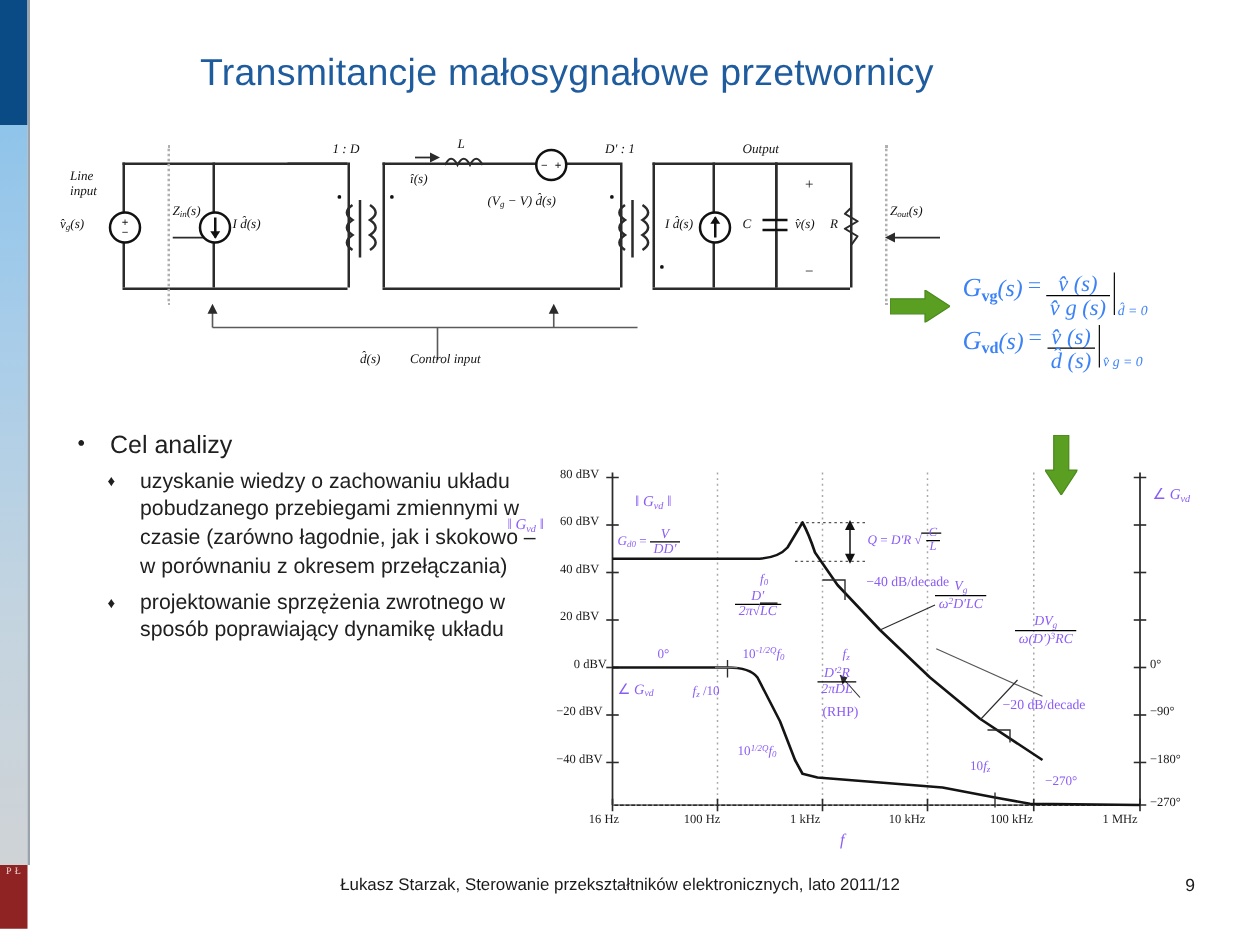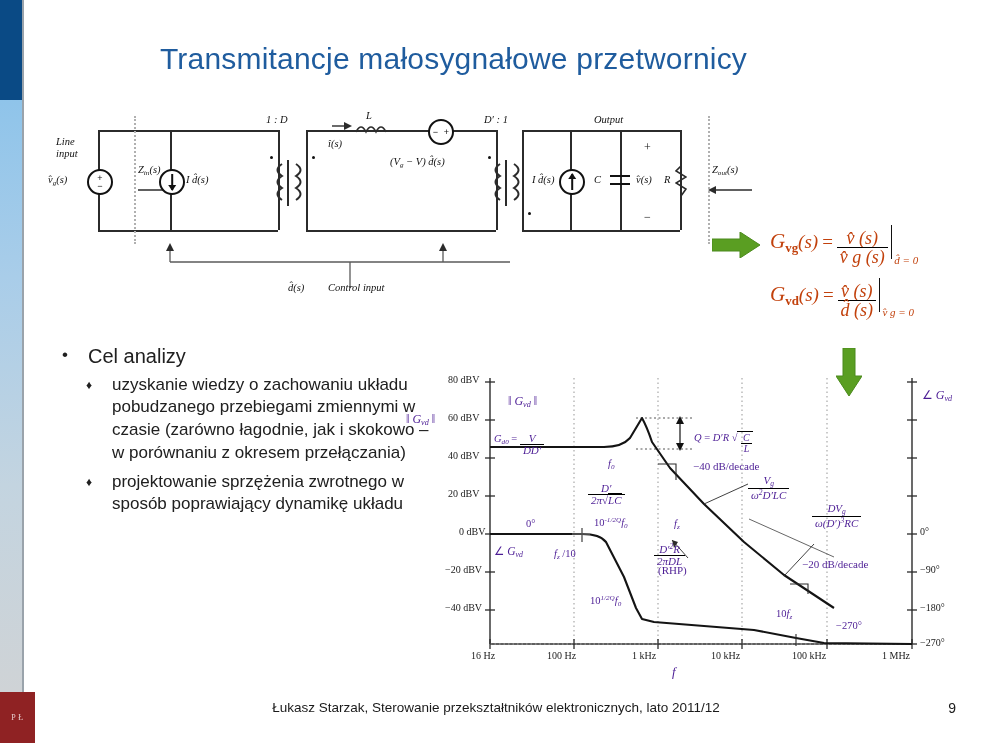--- a/index.html
+++ b/index.html
@@ -5,38 +5,38 @@
   html,body{margin:0;padding:0;}
   body{
     width:992px;height:743px;background:#ffffff;overflow:hidden;
     font-family:"Liberation Sans",sans-serif;position:relative;
   }
   
   #sidebar{position:absolute;left:0;top:0;width:22px;height:743px;}
   #sb-top{position:absolute;left:0;top:0;width:22px;height:100px;background:#0a4a85;}
   #sb-grad{position:absolute;left:0;top:100px;width:22px;height:592px;
     background:linear-gradient(to bottom,#8fc4ea 0%,#a9cde9 30%,#c3d4e0 65%,#cfd3d6 100%);}
-  #sb-logo{position:absolute;left:0;top:692px;width:35px;height:51px;background:#8f2223;
-    display:flex;align-items:center;justify-content:center;}
+  #sb-logo{position:absolute;left:0;top:692px;width:22px;height:51px;background:#8f2223;
+    display:flex;align-items:flex-start;justify-content:center;}
   #sb-logo .mark{color:#e8cfcf;font-size:8px;letter-spacing:.5px;font-family:"Liberation Serif",serif;}
   #sb-edge{position:absolute;left:22px;top:0;width:2px;height:692px;background:#9aa3ab;}
 
   
   #title{position:absolute;left:22px;top:42px;width:863px;text-align:center;
     color:#1f5c9e;font-size:30px;font-weight:400;letter-spacing:.2px;
     font-family:"Liberation Sans",sans-serif;}
 
   
   .mathi{font-family:"Liberation Serif",serif;font-style:italic;}
   .mathr{font-family:"Liberation Serif",serif;font-style:normal;}
   .sub{font-size:.68em;vertical-align:-.28em;}
   .sup{font-size:.68em;vertical-align:.5em;}
   .frac{display:inline-flex;flex-direction:column;align-items:center;
         vertical-align:middle;line-height:1.02;font-family:"Liberation Serif",serif;}
-  .frac .num{padding:0 3px;margin-top:11px;}
+  .frac .num{padding:0 3px;}
   .frac .den{padding:0 3px;border-top:1px solid #000;}
 
   
   #circuit{position:absolute;left:60px;top:112px;width:620px;height:200px;}
   #circuit .wire{position:absolute;background:#2b2b2b;}
   #circuit .h{height:1.6px;}
   #circuit .v{width:1.6px;}
   #circuit .dash{position:absolute;width:0;border-left:2px dotted #b0b0b0;}
   #circuit .lbl{position:absolute;white-space:nowrap;font-family:"Liberation Serif",serif;
     font-style:italic;font-size:10.5px;color:#111;}
@@ -56,40 +56,40 @@
   .arrowup:after{content:"";position:absolute;left:-3px;top:-1px;
        border-left:4px solid transparent;border-right:4px solid transparent;border-bottom:6px solid #111;}
   .xfmr{position:absolute;width:26px;height:46px;}
   .xcore{position:absolute;left:11px;top:0;width:1.6px;height:46px;background:#2b2b2b;}
   .xdot{position:absolute;width:3px;height:3px;border-radius:50%;background:#111;}
   .cap{position:absolute;}
   .cap .p{position:absolute;left:0;width:20px;height:2.4px;background:#111;}
 
   
   #eqs{position:absolute;left:770px;top:218px;font-family:"Liberation Serif",serif;}
-  .gq{font-size:19px;color:#c2410c;display:flex;align-items:center;margin-bottom:4px;}
+  .gq{font-size:19px;color:#3b82f6;display:flex;margin-bottom:4px;}
   .bar{display:inline-block;width:1.4px;height:34px;background:#111;margin:0 2px 0 3px;}
   .cond{font-size:11px;align-self:flex-end;padding-bottom:1px;}
 
   .arrow-right{position:absolute;left:712px;top:232px;width:48px;height:26px;}
   .arrow-down{position:absolute;left:836px;top:348px;width:26px;height:48px;}
 
   
   #bullets{position:absolute;left:62px;top:344px;width:370px;color:#202020;}
   .b1{display:flex;font-size:20px;line-height:1.28;margin-bottom:4px;}
   .b1 .dot{width:26px;flex:none;text-align:left;font-size:17px;}
   .b2{display:flex;font-size:17px;line-height:1.34;margin:2px 0 6px 24px;}
   .b2 .dot{width:26px;flex:none;font-size:12px;padding-top:3px;}
 
   
   #bode{position:absolute;left:404px;top:372px;width:588px;height:298px;}
   #bode .tl{position:absolute;white-space:nowrap;font-family:"Liberation Serif",serif;
      font-size:10px;color:#1a1a1a;}
   #bode .an{position:absolute;white-space:nowrap;font-family:"Liberation Serif",serif;
-     font-size:10.5px;color:#4c1d95;text-align:center;}
+     font-size:10.5px;color:#8b5cf6;text-align:center;}
   #bode svg{position:absolute;left:0;top:0;}
 
   
   #footer{position:absolute;left:0;top:700px;width:992px;text-align:center;
     font-size:13.5px;color:#1a1a1a;font-family:"Liberation Sans",sans-serif;}
   #pageno{position:absolute;right:36px;top:700px;font-size:14px;color:#1a1a1a;}
 </style>
 </head>
 <body>
 

